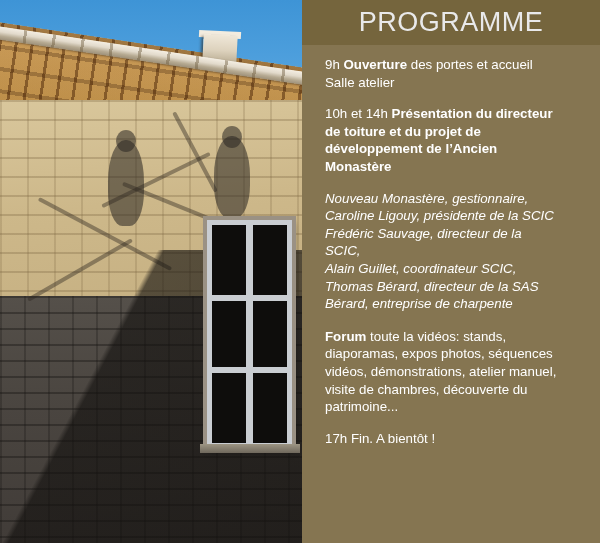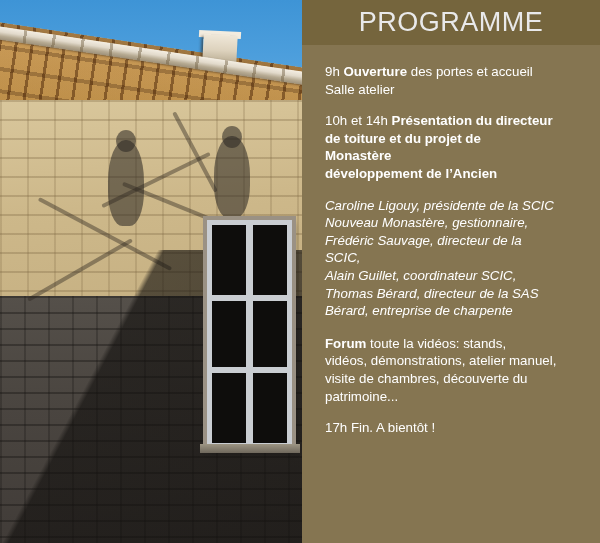--- a/index.html
+++ b/index.html
@@ -171,21 +171,20 @@
   }
 
   
   .panel {
     width: 298px;
     height: 543px;
     background: #857551;
     box-sizing: border-box;
     display: flex;
     flex-direction: column;
-    gap: 7px;
   }
   .panel-header {
     height: 45px;
     background: #75653d;
     display: flex;
     align-items: center;
     justify-content: center;
     flex: 0 0 45px;
   }
   .panel-title {
@@ -255,34 +254,35 @@
       <h1 class="panel-title">PROGRAMME</h1>
     </div>
     <div class="panel-body" id="programme-body">
         <p class="block">
           <span class="line"><span>9h </span><b>Ouverture</b><span> des portes et accueil</span></span>
           <span class="line"><span>Salle atelier</span></span>
         </p>
         <p class="block">
           <span class="line"><span>10h et 14h </span><b>Présentation du directeur</b></span>
           <span class="line"><b>de toiture et du projet de</b></span>
+          <span class="line"><b>développement de l’Ancien</b></span>
           <span class="line"><b>Monastère</b></span>
-          <span class="line"><b>développement de l’Ancien</b></span>
         </p>
         <p class="block names">
+          <span class="line"><span>Nouveau Monastère, gestionnaire,</span></span>
           <span class="line"><span>Caroline Ligouy, présidente de la SCIC</span></span>
-          <span class="line"><span>Nouveau Monastère, gestionnaire,</span></span>
           <span class="line"><span>Frédéric Sauvage, directeur de la</span></span>
           <span class="line"><span>SCIC,</span></span>
           <span class="line"><span>Alain Guillet, coordinateur SCIC,</span></span>
           <span class="line"><span>Thomas Bérard, directeur de la SAS</span></span>
           <span class="line"><span>Bérard, entreprise de charpente</span></span>
         </p>
         <p class="block">
           <span class="line"><b>Forum</b><span> toute la vidéos: stands,</span></span>
+          <span class="line"><span>diaporamas, expos photos, séquences</span></span>
           <span class="line"><span>vidéos, démonstrations, atelier manuel,</span></span>
           <span class="line"><span>visite de chambres, découverte du</span></span>
           <span class="line"><span>patrimoine...</span></span>
         </p>
         <p class="block">
           <span class="line"><span>17h Fin. A bientôt !</span></span>
         </p>
       </div>
   </div>
 

